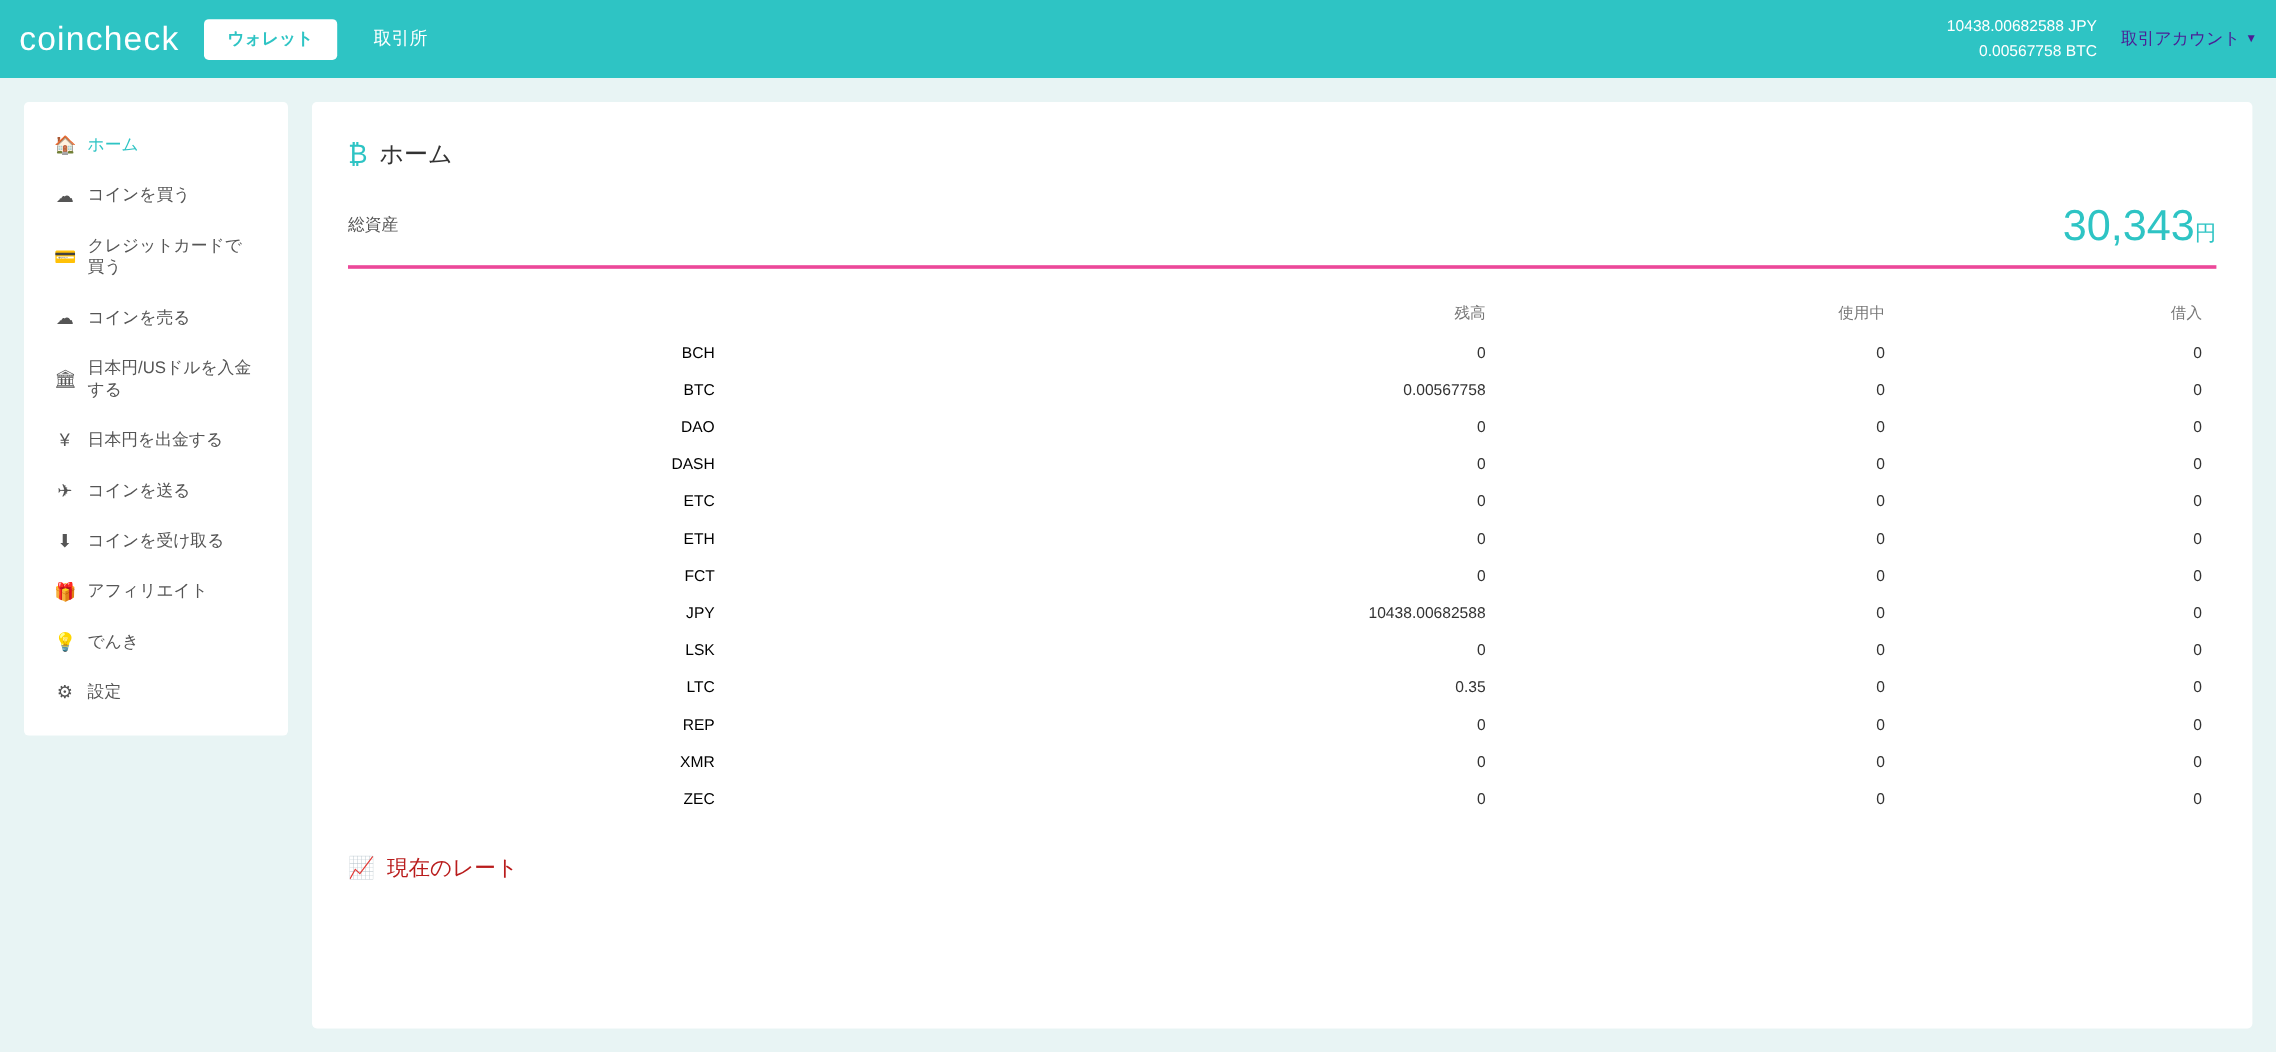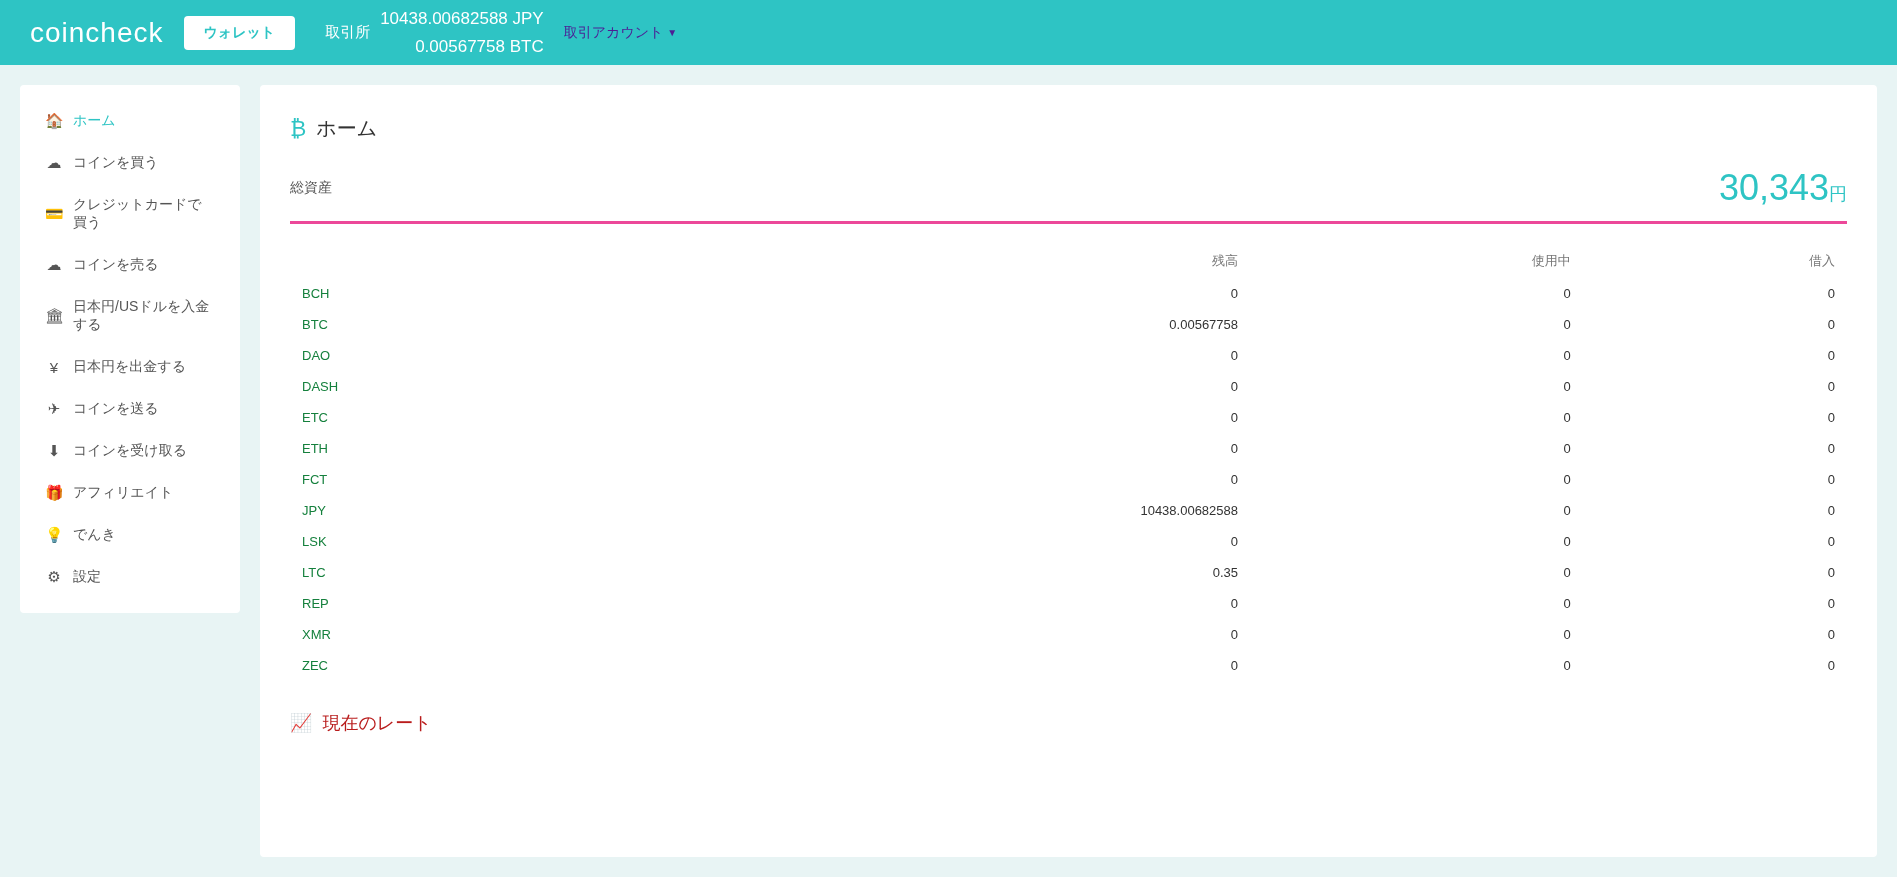--- a/index.html
+++ b/index.html
@@ -4,21 +4,22 @@
   <style>
     * { margin: 0; padding: 0; box-sizing: border-box; }
     body { font-family: 'Helvetica Neue', Arial, sans-serif; background: #e8f4f4; min-height: 877px; }
 
     
     .header {
       background: #2ec4c4;
       height: 65px;
       display: flex;
       align-items: center;
-      padding: 0 30px;
+      padding: 0 16px;
+      justify-content: space-between;
     }
     .header-left {
       display: flex;
       align-items: center;
       gap: 20px;
     }
     .logo {
       color: white;
       font-size: 28px;
       font-weight: 300;
@@ -41,21 +42,21 @@
       padding: 8px 10px;
     }
     .header-right {
       display: flex;
       align-items: center;
       gap: 20px;
     }
     .balance-info {
       text-align: right;
       color: white;
-      font-size: 17px;
+      font-size: 13px;
       line-height: 1.6;
     }
     .trading-account {
       color: #4c1d95;
       font-size: 14px;
       cursor: pointer;
       display: flex;
       align-items: center;
       gap: 4px;
     }
@@ -160,22 +161,22 @@
     .asset-table th:first-child {
       text-align: left;
     }
     .asset-table td {
       text-align: right;
       font-size: 13px;
       padding: 8px 12px;
       color: #333;
     }
     .asset-table td:first-child {
-      text-align: left;
-      color: #15803d;
+      text-align: right;
+      color: #000000;
     }
     .val-teal {
       color: #2ec4c4;
     }
     .val-red {
       color: #e05555;
     }
 
     
     .section-title-row {

